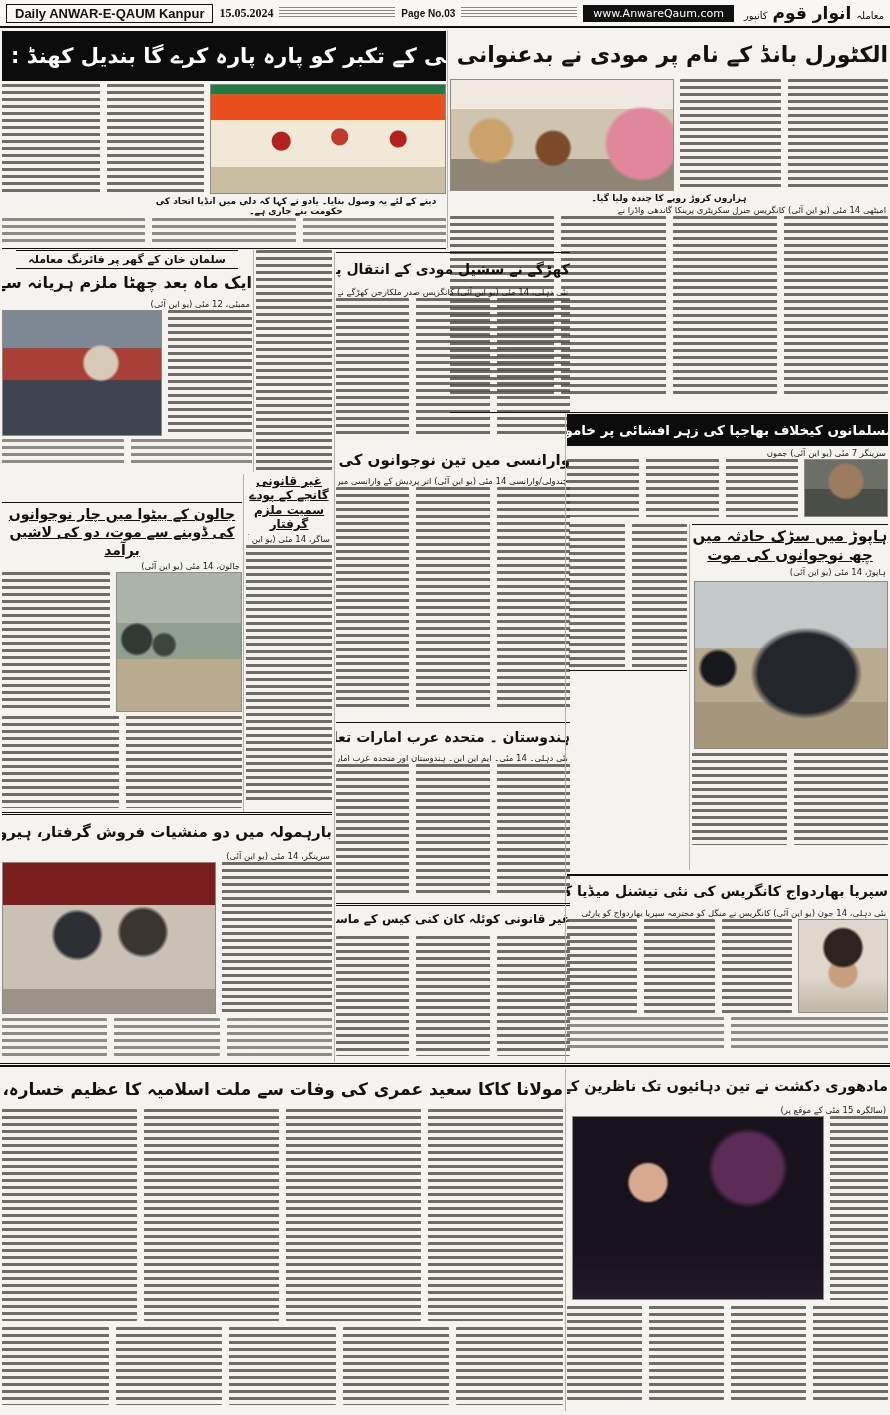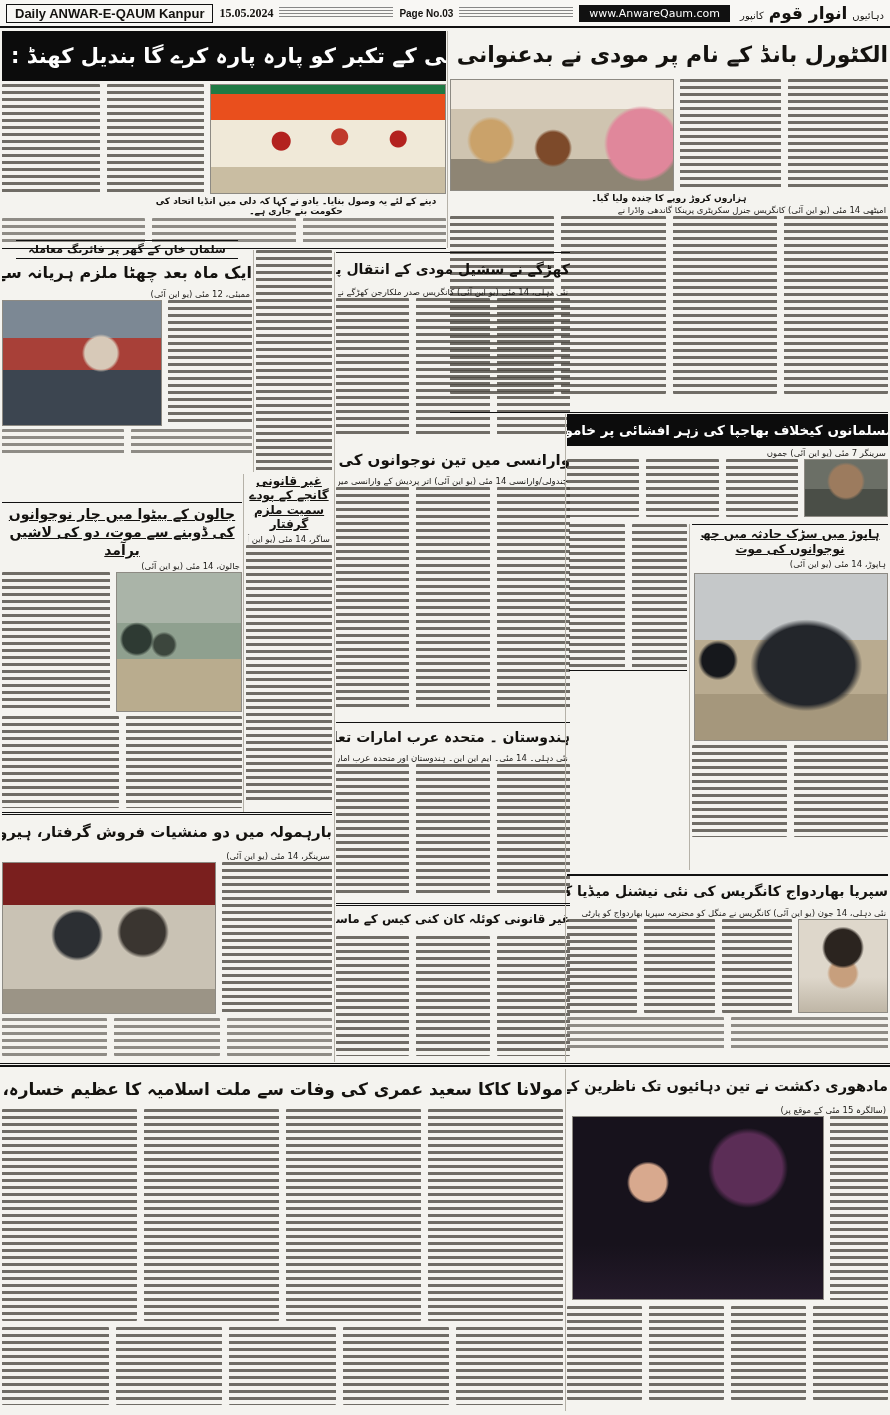--- a/index.html
+++ b/index.html
@@ -81,21 +81,21 @@
 <div id="page">
 
   <div id="hdr">
     <span id="paper-name">Daily ANWAR-E-QAUM Kanpur</span>
     <span id="hdr-date">15.05.2024</span>
     <span class="hstripe"></span>
     <span id="hdr-page">Page No.03</span>
     <span class="hstripe"></span>
     <span id="hdr-web">www.AnwareQaum.com</span>
     <span id="masthead">
-      <span class="sm">دہائیوں</span>
+      <span class="sm">معاملہ</span>
       <span class="big">انوار قوم</span>
       <span class="sm">کانپور</span>
     </span>
   </div>
 
   <section class="art" style="left:2px;top:31px;width:444px;height:217px">
     <h2 class="hl banner" style="height:50px;font-size:21px">بی جے پی کے تکبر کو پارہ پارہ کرے گا بندیل کھنڈ : اکھلیش</h2>
     <div class="row" style="margin-top:3px;height:110px">
       <figure class="photo ph-akhilesh" style="width:236px;height:110px;margin:0"></figure>
       <div class="tx">
@@ -123,21 +123,21 @@
     <p class="cap">ہزاروں کروڑ روپے کا چندہ ولیا گیا۔</p>
     <p class="dl">امیٹھی 14 مئی (یو این آئی) کانگریس جنرل سکریٹری پرینکا گاندھی واڈرا نے</p>
     <div class="tx" style="height:178px">
       <div class="tcol"></div>
       <div class="tcol"></div>
       <div class="tcol"></div>
       <div class="tcol"></div>
     </div>
   </section>
 
-  <section class="art" style="left:2px;top:240px;width:250px;height:222px">
+  <section class="art" style="left:2px;top:250px;width:250px;height:222px">
     <p class="kicker">سلمان خان کے گھر پر فائرنگ معاملہ</p>
     <h3 class="hl" style="height:28px;font-size:16px;line-height:28px">ایک ماہ بعد چھٹا ملزم ہریانہ سے گرفتار</h3>
     <p class="dl">ممبئی، 12 مئی (یو این آئی)</p>
     <div class="row" style="height:126px">
       <div class="tx">
           <div class="tcol"></div>
         </div>
       <figure class="photo ph-salman" style="width:160px;height:126px;margin:0"></figure>
     </div>
     <div class="tx" style="height:26px;margin-top:3px">
@@ -202,21 +202,21 @@
       <figure class="photo ph-omar" style="width:84px;height:58px;margin:0"></figure>
       <div class="tx">
         <div class="tcol"></div>
         <div class="tcol"></div>
         <div class="tcol"></div>
       </div>
     </div>
   </section>
 
   <section class="art" style="left:692px;top:524px;width:196px;height:346px">
-    <h3 class="hl wrap" style="max-height:48px;font-size:12px;line-height:1.25;border-top:1px solid #111;padding-top:2px">ہاپوڑ میں سڑک حادثہ میں چھ نوجوانوں کی موت</h3>
+    <h3 class="hl wrap" style="max-height:48px;font-size:15px;line-height:1.25;border-top:1px solid #111;padding-top:2px">ہاپوڑ میں سڑک حادثہ میں چھ نوجوانوں کی موت</h3>
     <p class="dl">ہاپوڑ، 14 مئی (یو این آئی)</p>
     <figure class="photo ph-hapur" style="width:194px;height:168px;margin:4px 0"></figure>
     <div class="tx" style="height:92px">
       <div class="tcol"></div>
       <div class="tcol"></div>
     </div>
   </section>
 
   <section class="art" style="left:569px;top:524px;width:118px;height:144px">
     <div class="tx" style="height:100%">

